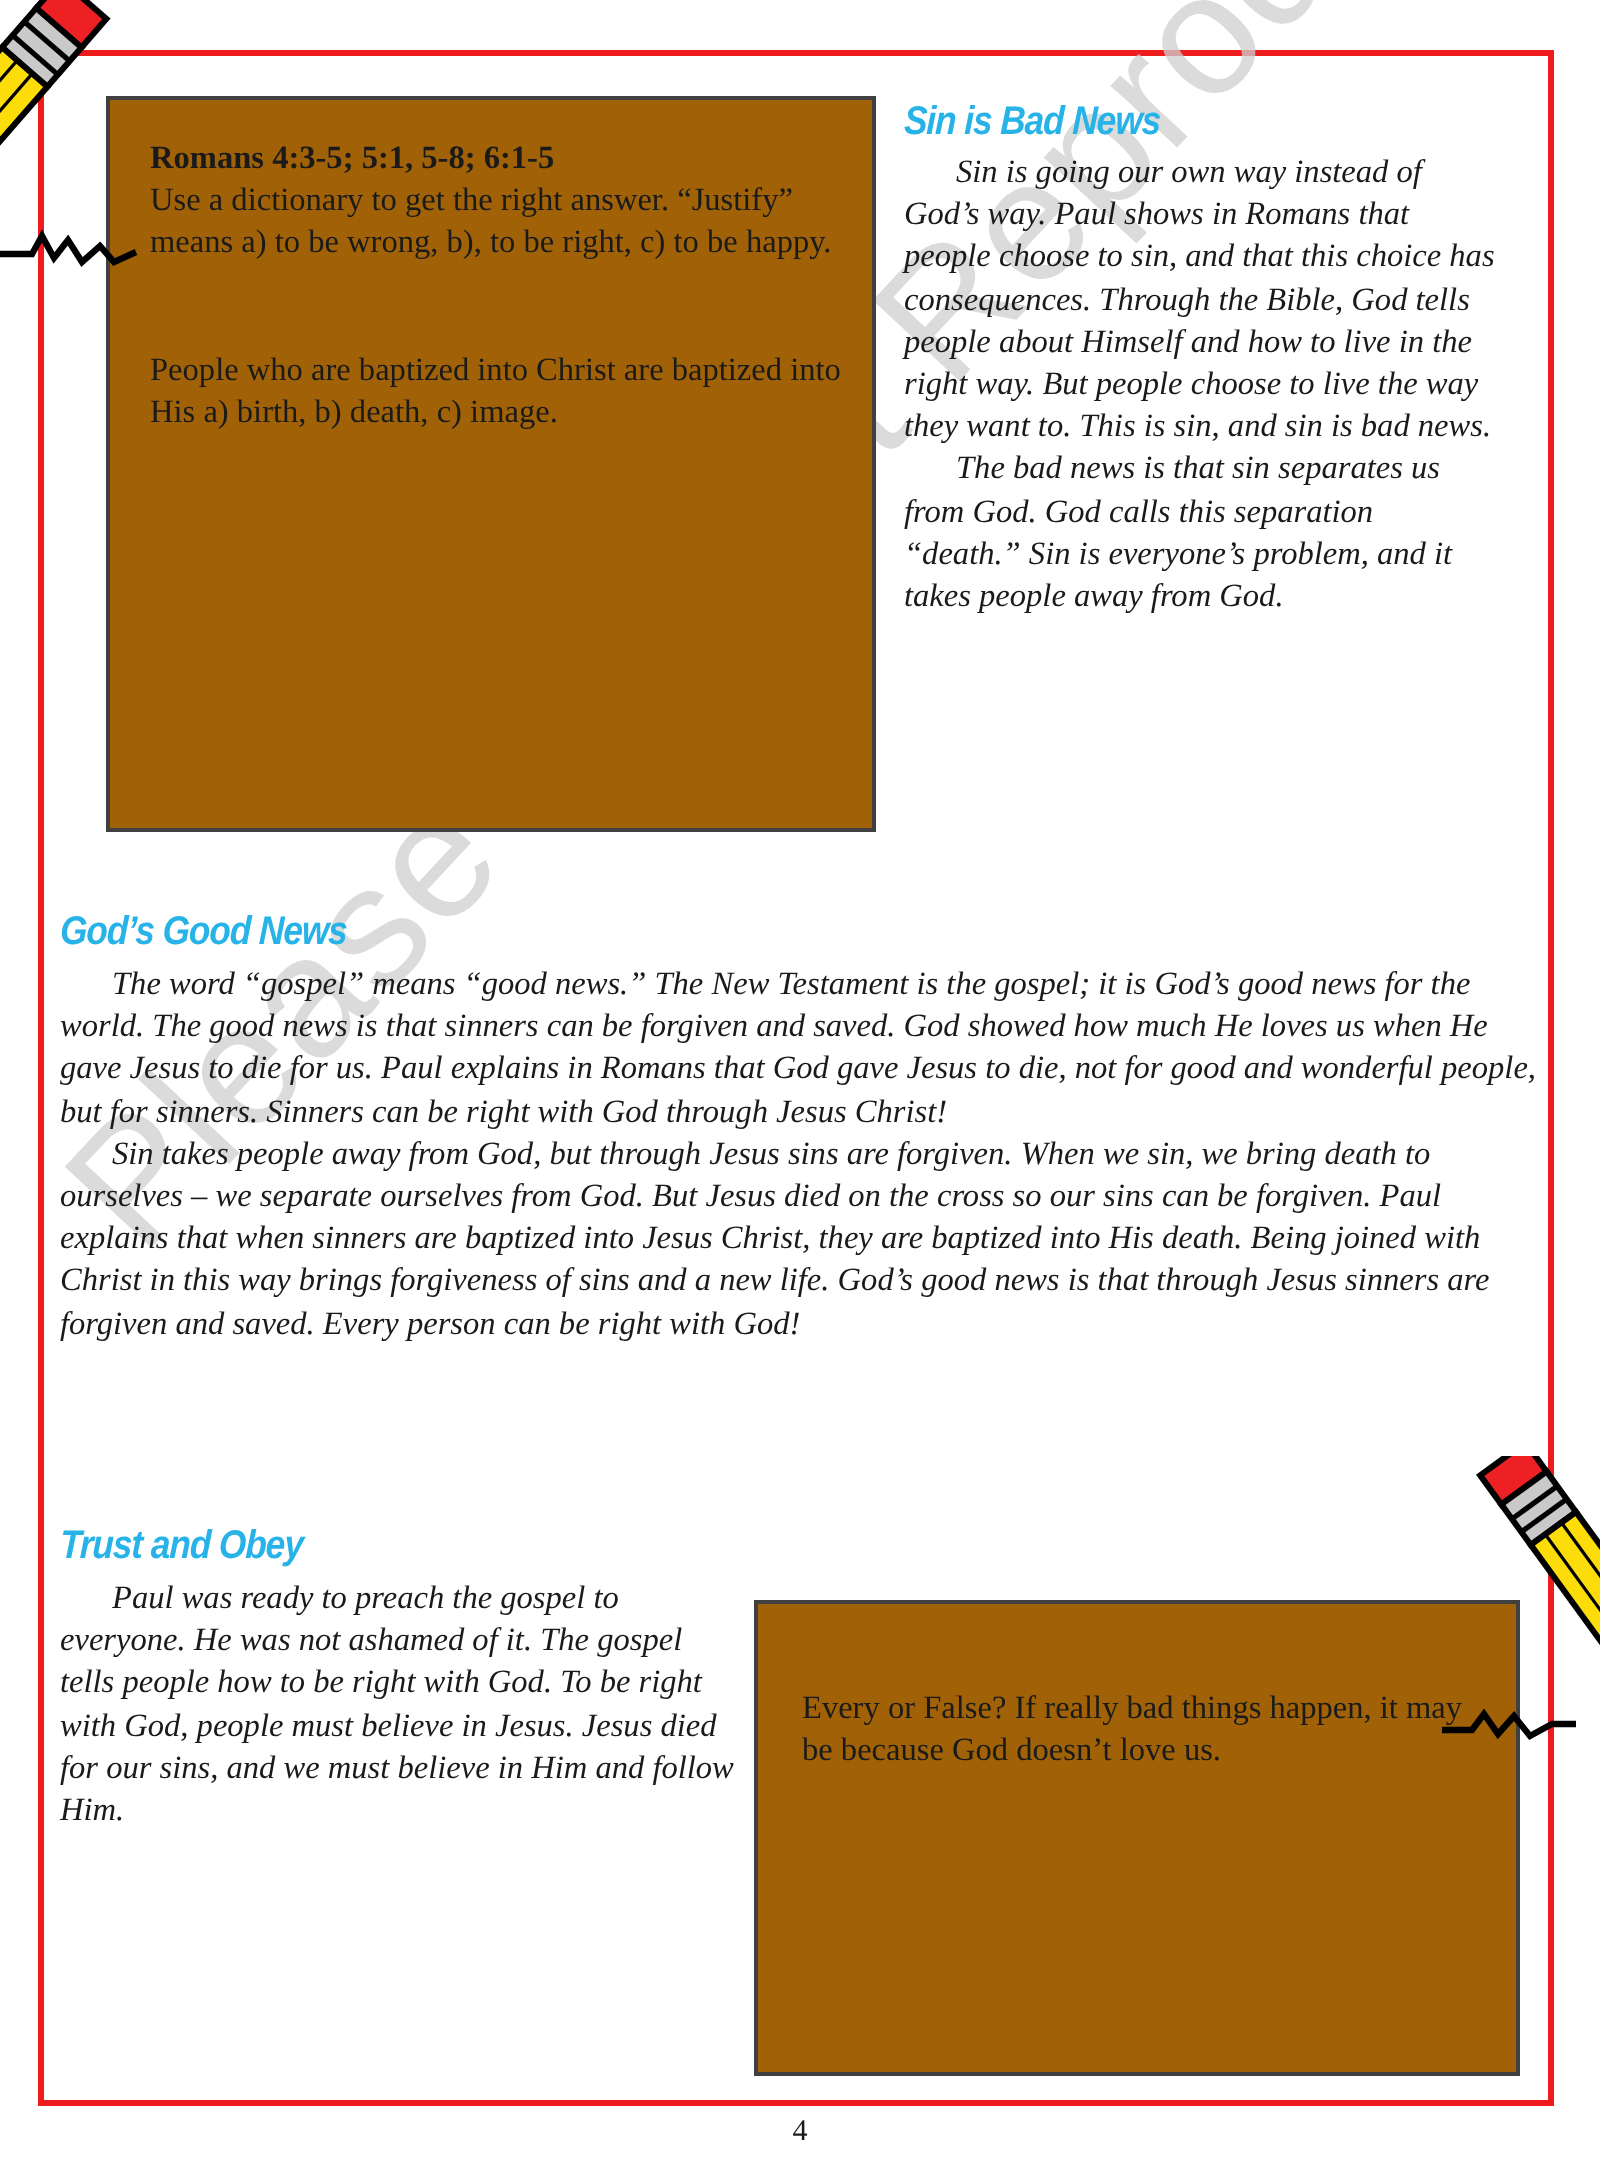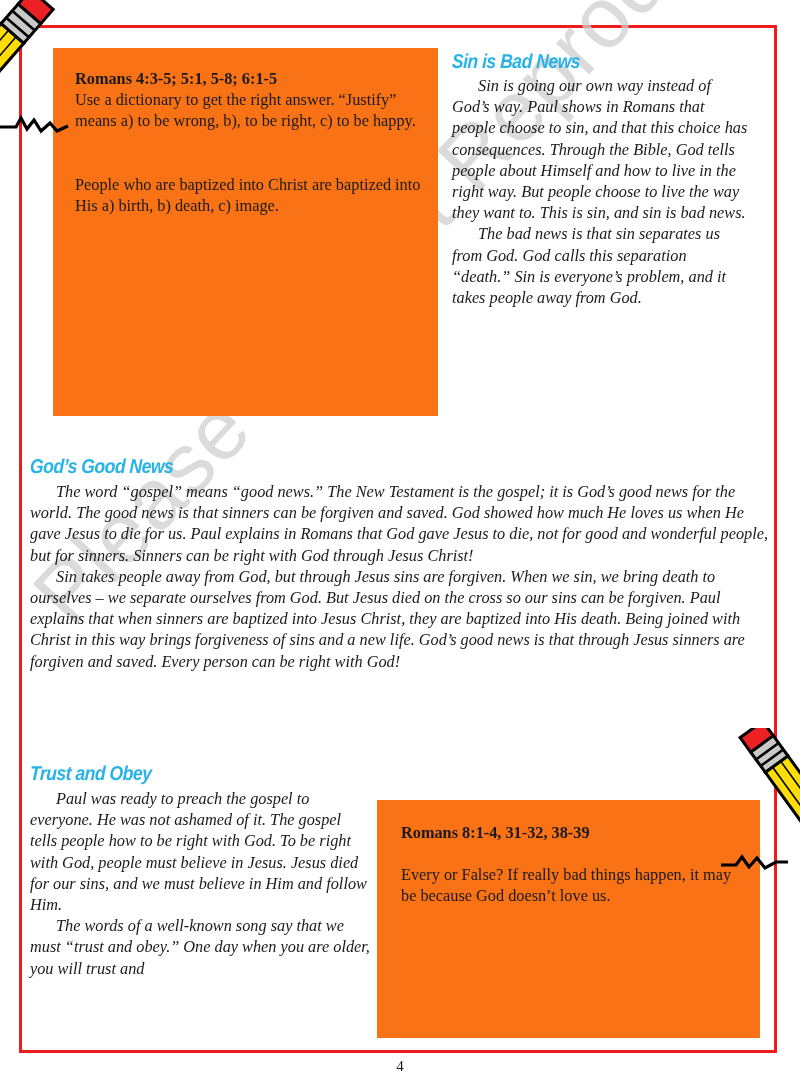--- a/index.html
+++ b/index.html
@@ -83,22 +83,22 @@
     color: #28b3e8;
     letter-spacing: -0.6px;
     transform: scaleX(0.88) skewX(-2deg);
     transform-origin: left center;
     white-space: nowrap;
   }
 
   
   .activity-box {
     position: absolute;
-    border: 2px solid #f97316;
-    background: #f97316;
+    border: 2px solid #404040;
+    background: #a16207;
     box-sizing: border-box;
   }
   .box-ref {
     font-weight: bold;
   }
 
   
   #box-top-left {
     left: 53px;
     top: 48px;
@@ -204,27 +204,25 @@
       <div class="txt">
         <p class="indent">The word “gospel” means “good news.” The New Testament is the gospel; it is God’s good news for the world. The good news is that sinners can be forgiven and saved. God showed how much He loves us when He gave Jesus to die for us. Paul explains in Romans that God gave Jesus to die, not for good and wonderful people, but for sinners. Sinners can be right with God through Jesus Christ!</p>
         <p class="indent">Sin takes people away from God, but through Jesus sins are forgiven. When we sin, we bring death to ourselves – we separate ourselves from God. But Jesus died on the cross so our sins can be forgiven. Paul explains that when sinners are baptized into Jesus Christ, they are baptized into His death. Being joined with Christ in this way brings forgiveness of sins and a new life. God’s good news is that through Jesus sinners are forgiven and saved. Every person can be right with God!</p>
       </div>
     </div>
 
     <div id="sec-trust">
       <div class="section-head">Trust and Obey</div>
       <div class="txt">
         <p class="indent">Paul was ready to preach the gospel to everyone. He was not ashamed of it. The gospel tells people how to be right with God. To be right with God, people must believe in Jesus. Jesus died for our sins, and we must believe in Him and follow Him.</p>
-        <p class="indent">The words of a well-known song say that we must “trust and obey.” One day when you are older, you will trust and</p>
       </div>
     </div>
 
     <div class="activity-box" id="box-bottom-right">
       <div class="inner txt">
-        <p class="box-ref">Romans 8:1-4, 31-32, 38-39</p>
         <p style="height:21px">&nbsp;</p>
         <p>Every or False? If really bad things happen, it may be because God doesn’t love us.</p>
       </div>
     </div>
 
   </div>
 
   <div class="pencil-art" id="pencil-top-left">
     <svg width="135" height="165" viewBox="0 0 135 165" xmlns="http://www.w3.org/2000/svg">
 

